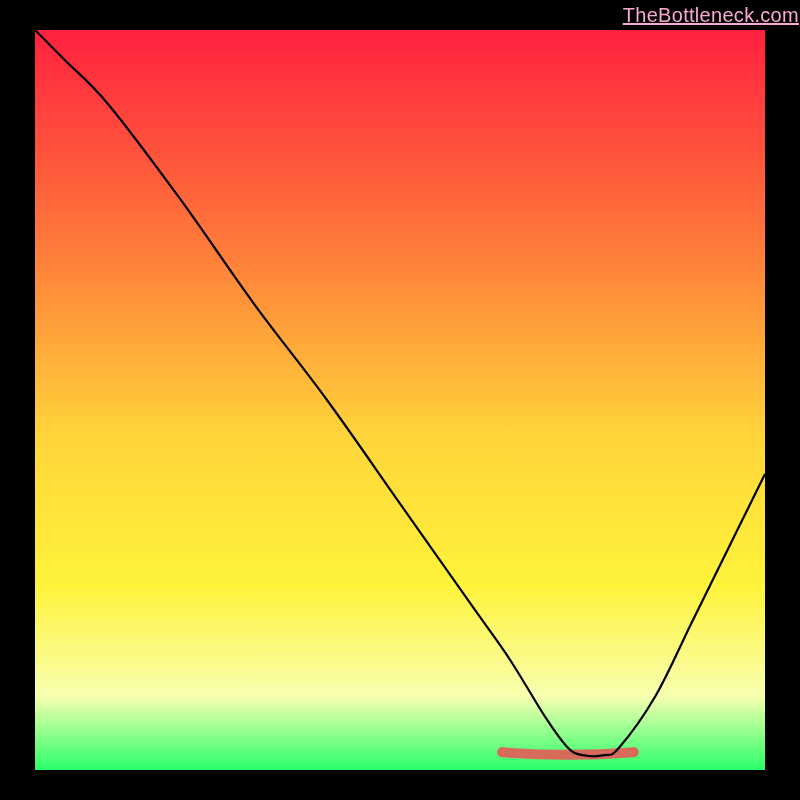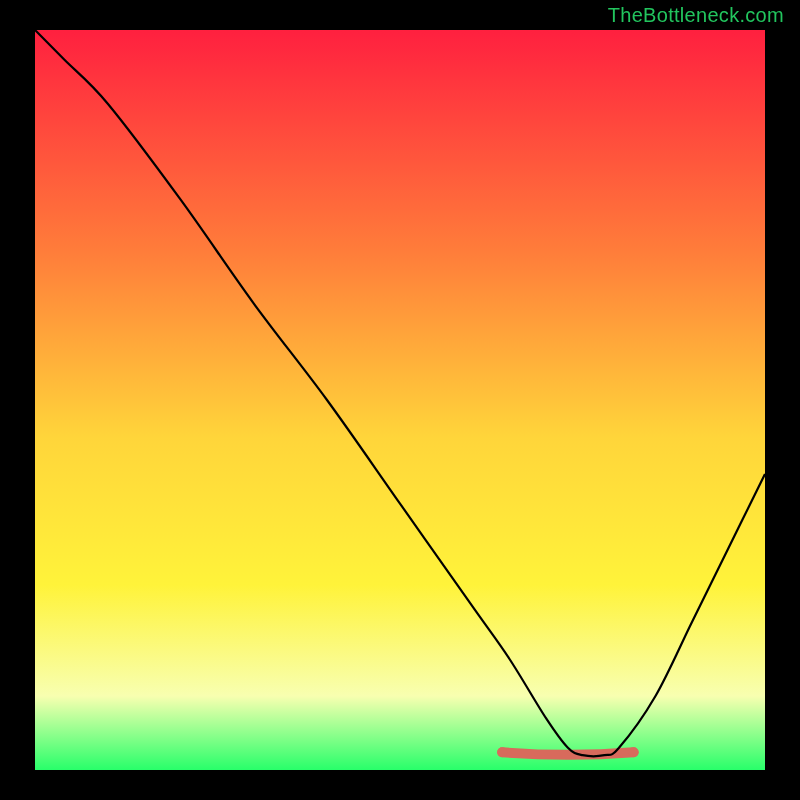--- a/index.html
+++ b/index.html
@@ -15,27 +15,28 @@
     position: absolute;
     top: 0;
     left: 0;
     width: 800px;
     height: 800px;
     background: #000;
   }
   .watermark {
     position: absolute;
     top: 4px;
-    right: 16px;
-    color: #22c55e;
+    right: 1px;
+    color: #f9a8d4;
     font-size: 20px;
     font-weight: 500;
     letter-spacing: 0.3px;
     z-index: 10;
     pointer-events: none;
+    text-decoration: underline;
   }
   svg.plot {
     position: absolute;
     top: 0;
     left: 0;
     width: 800px;
     height: 800px;
     display: block;
   }
 </style>

